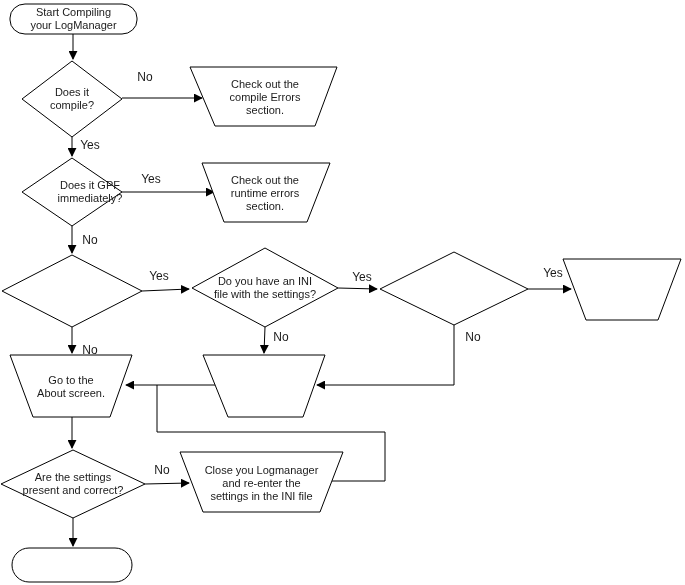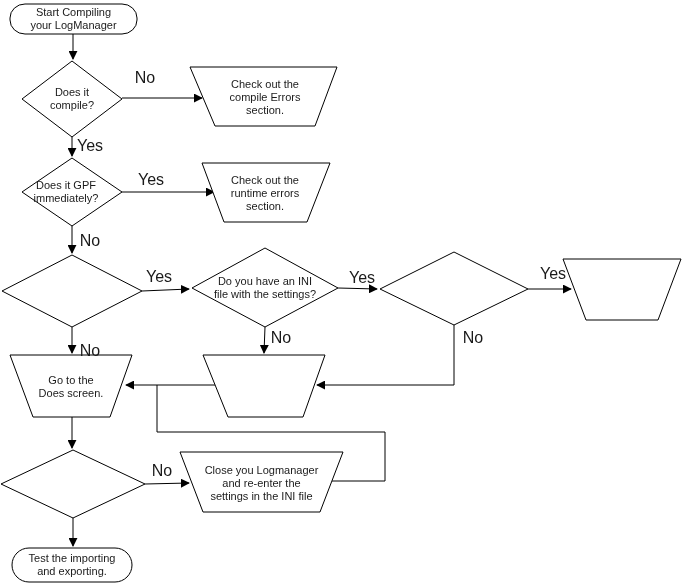--- a/index.html
+++ b/index.html
@@ -21,21 +21,21 @@
     white-space: pre-line;
     font-size: 11px;
     line-height: 13px;
     color: #1a1a1a;
   }
   .edge-lbl {
     position: absolute;
     display: flex;
     align-items: center;
     justify-content: center;
-    font-size: 16px;
+    font-size: 12px;
     line-height: 13px;
     color: #1a1a1a;
   }
 </style>
 </head>
 <body>
 
 <div class="canvas">
 
   <svg class="diagram" width="685" height="585" viewBox="0 0 685 585">
@@ -84,34 +84,34 @@
     </g>
   </svg>
 
   <div class="lbl" style="left:22px;top:86px;width:100px;height:26px">Does it
 compile?</div>
   <div class="lbl" style="left:10px;top:5px;width:127px;height:28px">Start Compiling
 your LogManager</div>
   <div class="lbl" style="left:199px;top:77px;width:132px;height:40px">Check out the
 compile Errors
 section.</div>
-  <div class="lbl" style="left:16px;top:179px;width:100px;height:26px">Does it GPF
+  <div class="lbl" style="left:40px;top:179px;width:100px;height:26px">Does it GPF
 immediately?</div>
   <div class="lbl" style="left:199px;top:173px;width:132px;height:40px">Check out the
 runtime errors
 section.</div>
   <div class="lbl" style="left:190px;top:275px;width:150px;height:26px">Do you have an INI
 file with the settings?</div>
   <div class="lbl" style="left:19px;top:373px;width:104px;height:28px">Go to the
-Does screen.</div>
+About screen.</div>
+  <div class="lbl" style="left:1px;top:471px;width:144px;height:26px">Are the settings
+present and correct?</div>
   <div class="lbl" style="left:183px;top:463px;width:157px;height:40px">Close you Logmanager
 and re-enter the
 settings in the INI file</div>
-  <div class="lbl" style="left:12px;top:551px;width:120px;height:28px">Test the importing
-and exporting.</div>
 
   <div class="edge-lbl" style="left:131px;top:70px;width:28px;height:14px">No</div>
   <div class="edge-lbl" style="left:76px;top:138px;width:28px;height:14px">Yes</div>
   <div class="edge-lbl" style="left:137px;top:172px;width:28px;height:14px">Yes</div>
   <div class="edge-lbl" style="left:77px;top:233px;width:26px;height:14px">No</div>
   <div class="edge-lbl" style="left:145px;top:269px;width:28px;height:14px">Yes</div>
   <div class="edge-lbl" style="left:77px;top:343px;width:26px;height:14px">No</div>
   <div class="edge-lbl" style="left:348px;top:270px;width:28px;height:14px">Yes</div>
   <div class="edge-lbl" style="left:268px;top:330px;width:26px;height:14px">No</div>
   <div class="edge-lbl" style="left:539px;top:266px;width:28px;height:14px">Yes</div>

